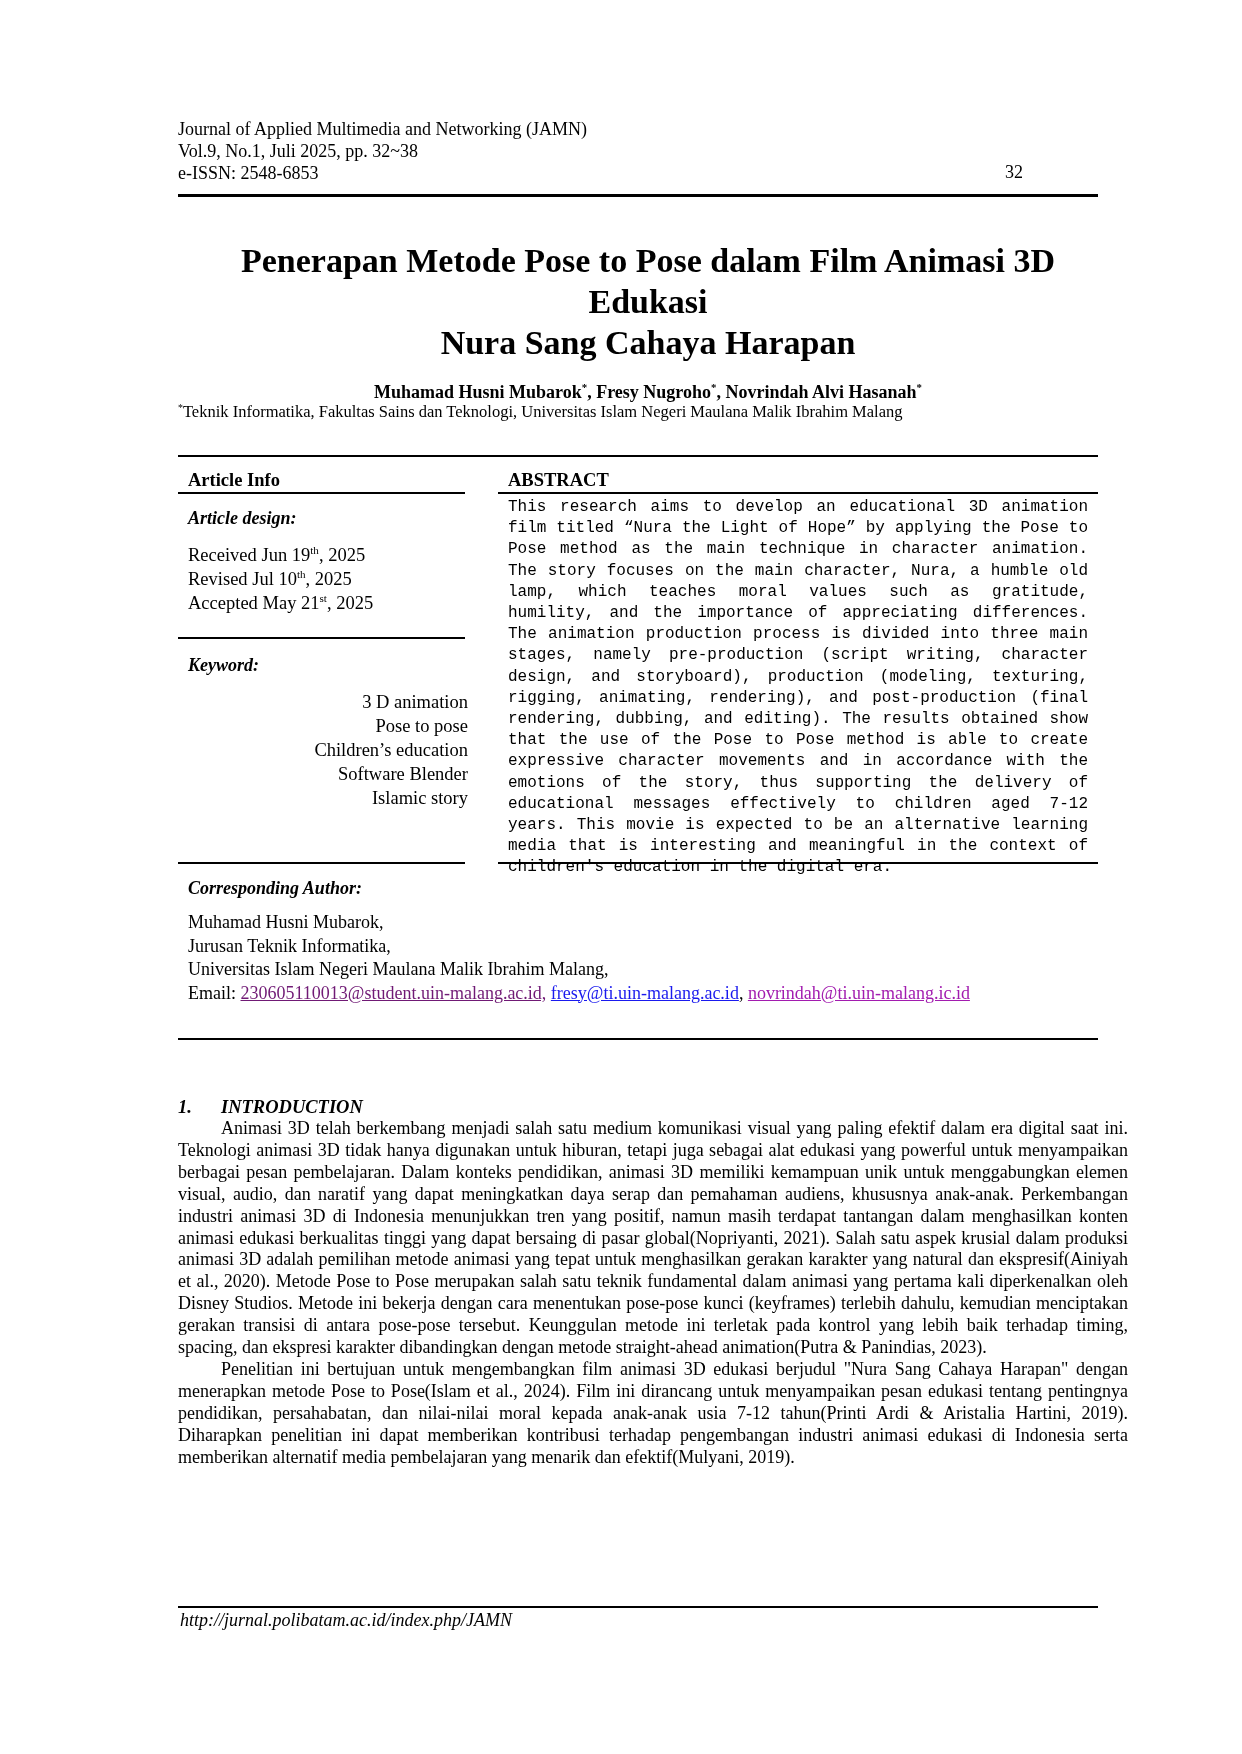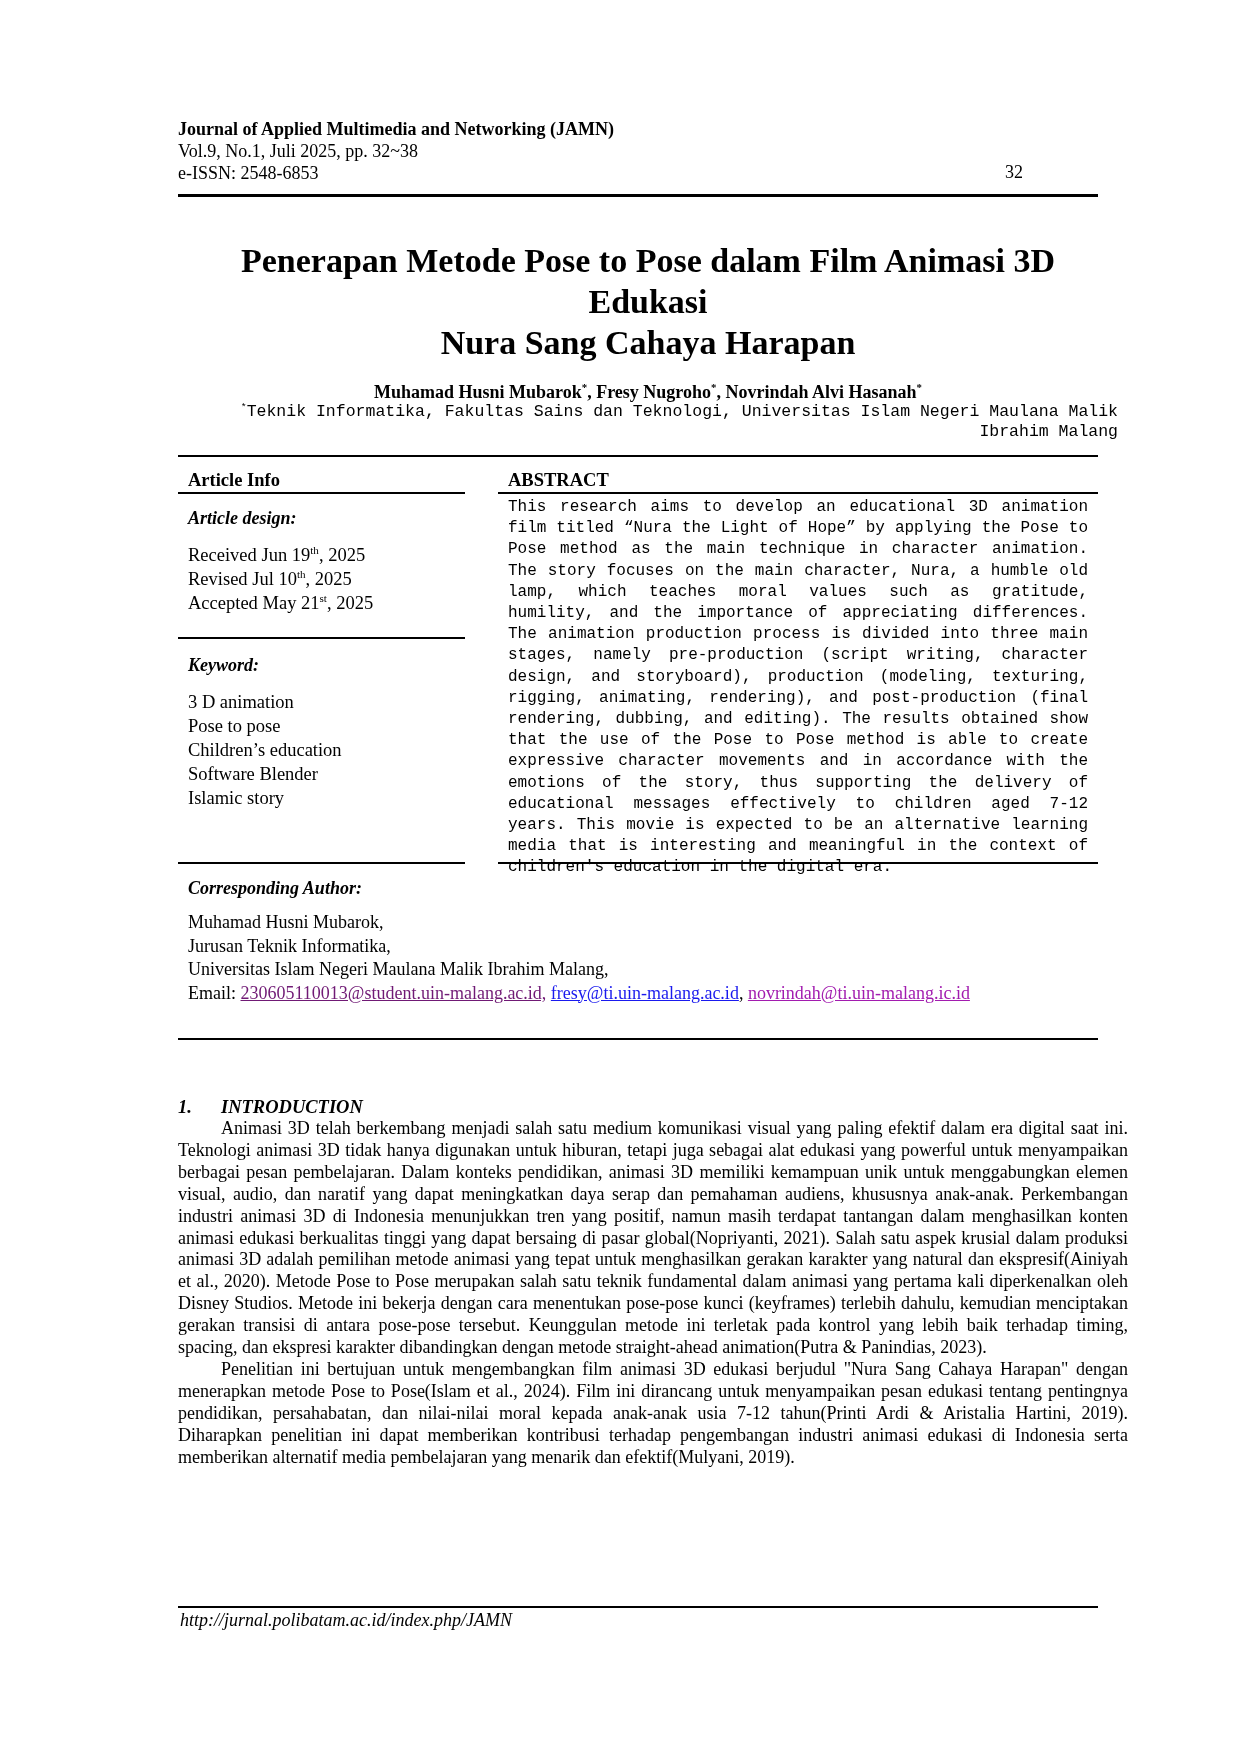--- a/index.html
+++ b/index.html
@@ -1,26 +1,26 @@
 <!DOCTYPE html>
 <html><head>
 <meta charset="utf-8">
 <style>
   html, body { margin: 0; padding: 0; background: #ffffff; }
   body { width: 1242px; height: 1754px; position: relative; font-family: "Liberation Serif", serif; color: #000; overflow: hidden; }
   .abs { position: absolute; }
   .hdr { left: 178px; font-size: 18px; line-height: 22px; }
-  .hdr-journal { top: 118px; font-weight: bold; }
+  .hdr-journal { top: 118px; font-weight: normal; }
   .hdr-vol { top: 140px; text-align: right; }
   .hdr-issn { top: 162px; }
   .hdr-page { top: 162px; left: 1005px; font-size: 18px; }
   .rule-thick { background: #000; height: 3px; }
   .title { left: 178px; width: 940px; top: 240px; text-align: center; font-weight: bold; font-size: 34px; line-height: 41px; }
   .authors { left: 178px; width: 940px; top: 381px; text-align: center; font-weight: bold; font-size: 18px; line-height: 22px; }
-  .affil { left: 178px; width: 940px; top: 402px; text-align: right; font-size: 16.5px; line-height: 20px; font-family: Liberation Mono, monospace; }
+  .affil { left: 178px; width: 940px; top: 402px; text-align: left; font-size: 16.5px; line-height: 20px; }
   sup { font-size: 60%; vertical-align: super; line-height: 0; }
   .left-col { left: 188px; width: 280px; font-size: 18px; }
   .section-head { font-weight: bold; font-size: 18.5px; }
   .ital-head { font-style: italic; font-weight: bold; font-size: 18px; }
   .list-line { font-size: 18.5px; line-height: 24px; }
   .abstract-body { left: 508px; width: 580px; top: 497px; font-size: 16px; line-height: 21.2px; text-align: justify; font-family: Liberation Mono, monospace; }
   .corr { left: 188px; width: 920px; font-size: 18px; line-height: 23.5px; }
   .corr a { color: #1a1aee; text-decoration: underline; }
   .intro-head { left: 178px; top: 1097px; font-weight: bold; font-size: 18.5px; font-style: italic; }
   .intro-head .num { display: inline-block; width: 43px; }
@@ -58,21 +58,21 @@
 
 <div class="abs left-col section-head" style="top:470px;">Article Info</div>
 <div class="abs left-col ital-head" style="top:508px;">Article design:</div>
 <div class="abs left-col" style="top:543px;">
   <div class="list-line"><span>Received Jun 19</span><sup>th</sup><span>, 2025</span></div>
   <div class="list-line"><span>Revised Jul 10</span><sup>th</sup><span>, 2025</span></div>
   <div class="list-line"><span>Accepted May 21</span><sup>st</sup><span>, 2025</span></div>
 </div>
 
 <div class="abs left-col ital-head" style="top:655px;">Keyword:</div>
-<div class="abs left-col" style="top:690px;">
+<div class="abs left-col" style="top:690px;text-align:right;">
   <div class="list-line">3 D animation</div>
   <div class="list-line">Pose to pose</div>
   <div class="list-line">Children’s education</div>
   <div class="list-line">Software Blender</div>
   <div class="list-line">Islamic story</div>
 </div>
 
 <div class="abs section-head" style="left:508px; top:470px;">ABSTRACT</div>
 <div class="abs abstract-body">This research aims to develop an educational 3D animation film titled “Nura the Light of Hope” by applying the Pose to Pose method as the main technique in character animation. The story focuses on the main character, Nura, a humble old lamp, which teaches moral values such as gratitude, humility, and the importance of appreciating differences. The animation production process is divided into three main stages, namely pre-production (script writing, character design, and storyboard), production (modeling, texturing, rigging, animating, rendering), and post-production (final rendering, dubbing, and editing). The results obtained show that the use of the Pose to Pose method is able to create expressive character movements and in accordance with the emotions of the story, thus supporting the delivery of educational messages effectively to children aged 7-12 years. This movie is expected to be an alternative learning media that is interesting and meaningful in the context of children's education in the digital era.</div>
 

